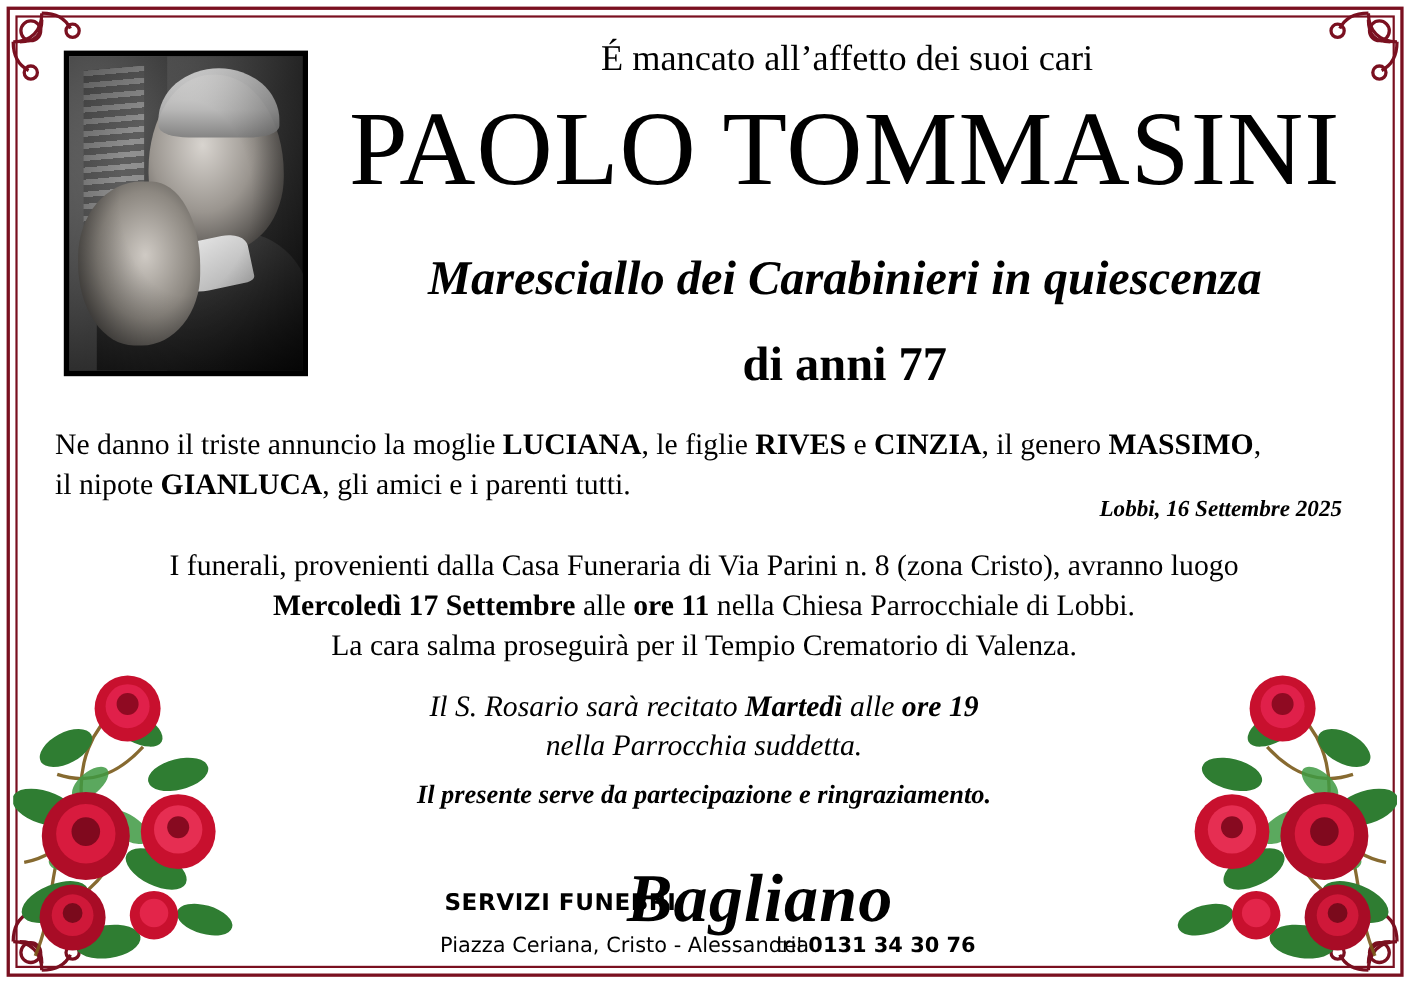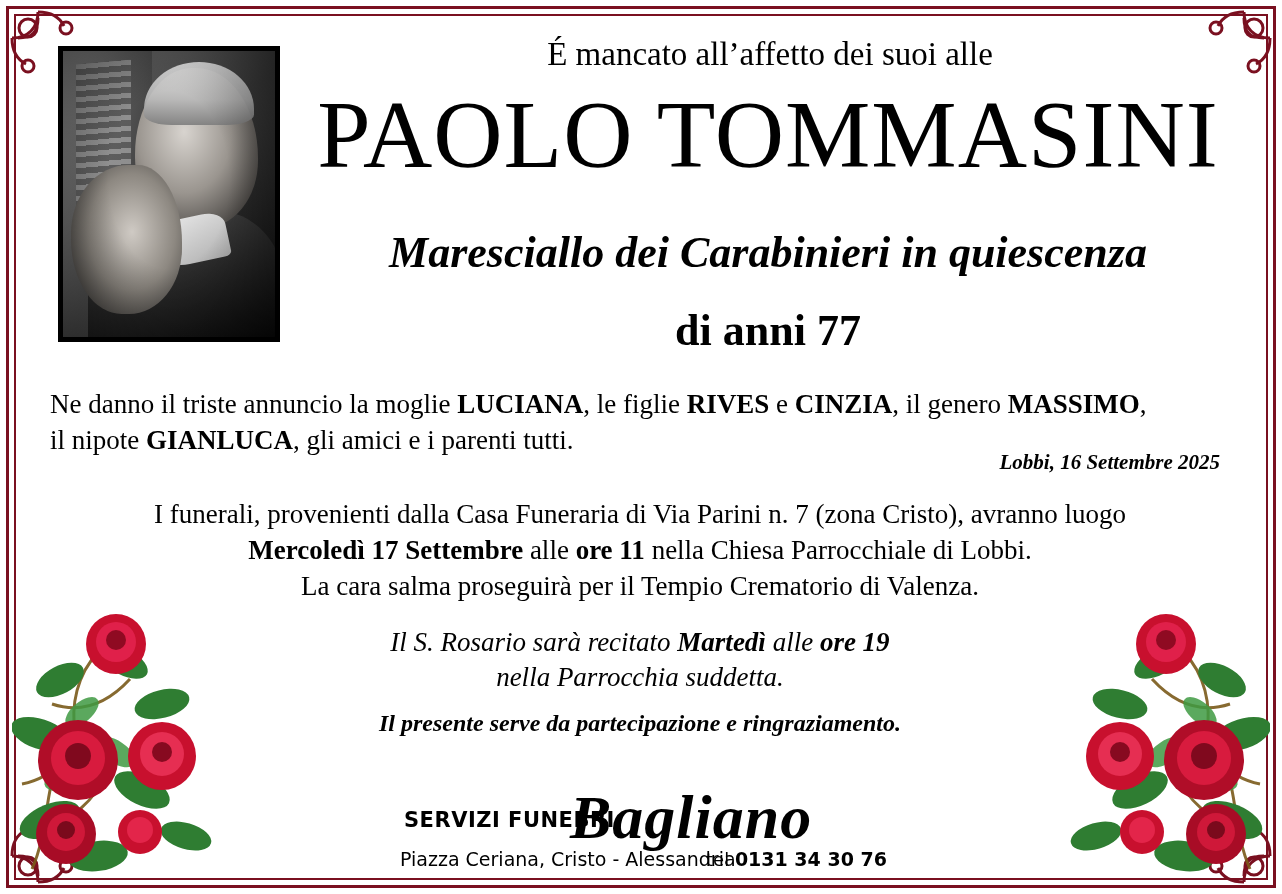--- a/index.html
+++ b/index.html
@@ -312,41 +312,41 @@
       <div class="head"></div>
       <div class="hair"></div>
       <div class="collar"></div>
       <div class="dog"></div>
       <div class="vignette"></div>
     </div>
   </div>
 
   <div class="content">
 
-    <div class="lead">É mancato all’affetto dei suoi alle</div>
+    <div class="lead">É mancato all’affetto dei suoi cari</div>
 
     <div class="name">PAOLO  TOMMASINI</div>
 
     <div class="role">Maresciallo dei Carabinieri in quiescenza</div>
 
     <div class="age">di anni 77</div>
 
     <div class="announce">
       <div>
         <span>Ne danno il triste annuncio la moglie </span><b class="strong">LUCIANA</b><span>, le figlie </span><b class="strong">RIVES</b><span> e </span><b class="strong">CINZIA</b><span>, il genero </span><b class="strong">MASSIMO</b><span>,</span>
       </div>
       <div>
         <span>il nipote </span><b class="strong">GIANLUCA</b><span>, gli amici e i parenti tutti.</span>
       </div>
     </div>
 
     <div class="place-date">Lobbi, 16 Settembre 2025</div>
 
     <div class="funeral">
-      <div>I funerali, provenienti dalla Casa Funeraria di Via Parini n. 7 (zona Cristo), avranno luogo</div>
+      <div>I funerali, provenienti dalla Casa Funeraria di Via Parini n. 8 (zona Cristo), avranno luogo</div>
       <div>
         <b class="strong">Mercoledì 17 Settembre</b><span> alle </span><b class="strong">ore 11</b><span> nella Chiesa Parrocchiale di Lobbi.</span>
       </div>
       <div>La cara salma proseguirà per il Tempio Crematorio di Valenza.</div>
     </div>
 
     <div class="rosary">
       <div>
         <span>Il S. Rosario sarà recitato </span><b class="strong">Martedì</b><span> alle </span><b class="strong">ore 19</b>
       </div>

